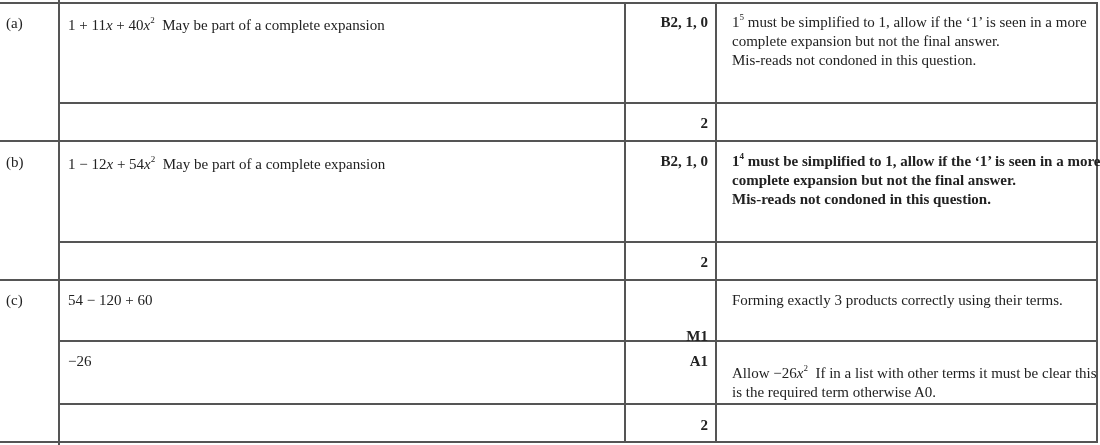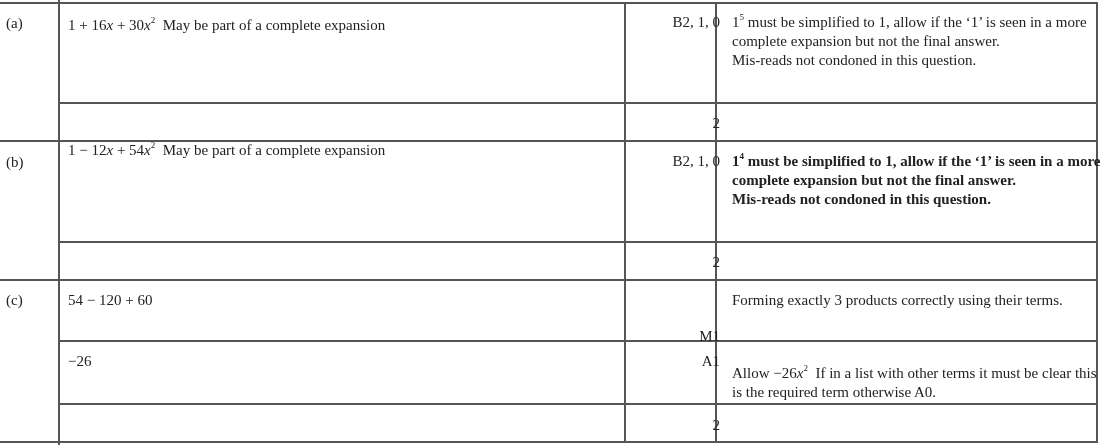--- a/index.html
+++ b/index.html
@@ -7,21 +7,21 @@
       width: 1100px; height: 445px; position: relative; overflow: hidden;
       font-family: "Liberation Serif", "DejaVu Serif", serif;
       color: #222;
       font-size: 15px;
     }
     .hline { position: absolute; height: 2px; background: #555; }
     .vline { position: absolute; width: 2px; background: #555; }
     .cell { position: absolute; line-height: 19px; }
     .part { left: 6px; }
     .ans { left: 68px; }
-    .mark { right: 380px; text-align: center; font-weight: normal; }
+    .mark { right: 392px; text-align: center; font-weight: bold; }
     .note { left: 724px; width: 370px; margin-left: 8px; }
     sup { font-size: 9px; line-height: 0; vertical-align: 7px; }
     .math { font-family: "Liberation Serif", "DejaVu Serif", serif; }
     i { font-style: italic; }
   </style>
 </head>
 <body>
 
 <div class="hline" style="left:0; top:2px; width:1098px;"></div>
 <div class="hline" style="left:58px; top:102px; width:1040px;"></div>
@@ -32,31 +32,31 @@
 <div class="hline" style="left:58px; top:403px; width:1040px;"></div>
 <div class="hline" style="left:0; top:441px; width:1098px;"></div>
 
 <div class="vline" style="left:58px; top:0; height:445px;"></div>
 <div class="vline" style="left:624px; top:2px; height:441px;"></div>
 <div class="vline" style="left:715px; top:2px; height:441px;"></div>
 <div class="vline" style="left:1096px; top:2px; height:441px;"></div>
 
 <div class="cell part" style="top:14px;">(a)</div>
 <div class="cell ans" style="top:16px;">
-  <span class="math"><span>1</span> <span>+</span> <span>16</span><i>x</i> <span>+</span> <span>30</span><i>x</i><sup>2</sup></span>&nbsp;&nbsp;<span>May be part of a complete expansion</span>
+  <span class="math"><span>1</span> <span>+</span> <span>11</span><i>x</i> <span>+</span> <span>40</span><i>x</i><sup>2</sup></span>&nbsp;&nbsp;<span>May be part of a complete expansion</span>
 </div>
 <div class="cell mark" style="top:13px;">B2, 1, 0</div>
 <div class="cell note" style="top:13px;">
   <span>1</span><sup>5</sup><span> must be simplified to 1, allow if the ‘1’ is seen in a more complete expansion but not the final answer.</span><br>
   <span>Mis-reads not condoned in this question.</span>
 </div>
 <div class="cell mark" style="top:114px;">2</div>
 
 <div class="cell part" style="top:153px;">(b)</div>
-<div class="cell ans" style="top:141px;">
+<div class="cell ans" style="top:155px;">
   <span class="math"><span>1</span> <span>−</span> <span>12</span><i>x</i> <span>+</span> <span>54</span><i>x</i><sup>2</sup></span>&nbsp;&nbsp;<span>May be part of a complete expansion</span>
 </div>
 <div class="cell mark" style="top:152px;">B2, 1, 0</div>
 <div class="cell note" style="top:152px;font-weight:bold;">
   <span>1</span><sup>4</sup><span> must be simplified to 1, allow if the ‘1’ is seen in a more complete expansion but not the final answer.</span><br>
   <span>Mis-reads not condoned in this question.</span>
 </div>
 <div class="cell mark" style="top:253px;">2</div>
 
 <div class="cell part" style="top:291px;">(c)</div>

